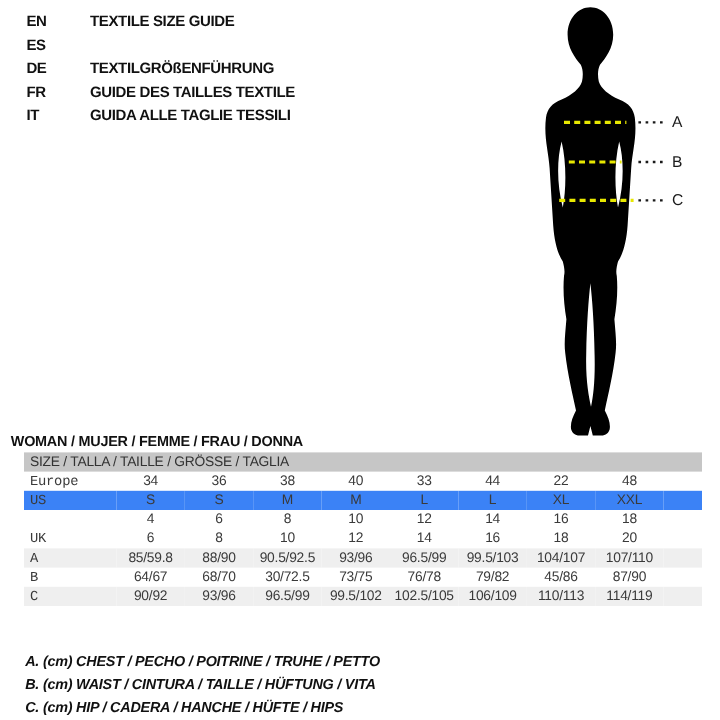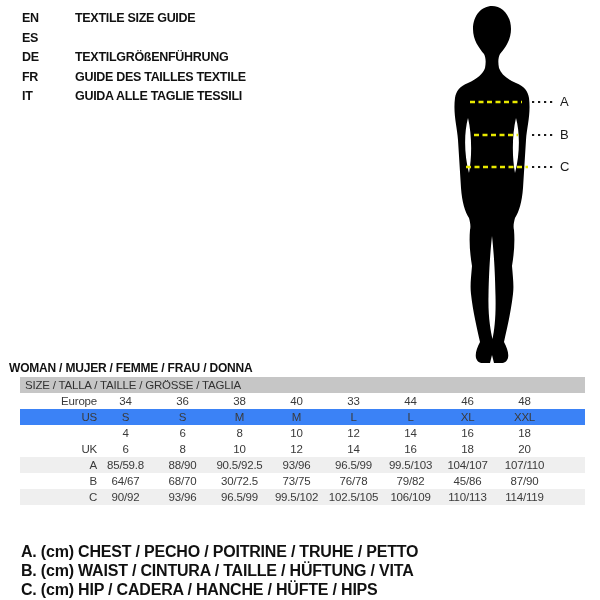--- a/index.html
+++ b/index.html
@@ -13,24 +13,24 @@
   .lang-code{width:38px;flex:0 0 38px;}
   
   .figure-svg{position:absolute;left:408px;top:2px;}
   .marker-label{font-size:13px;fill:#1a1a1a;font-family:"Liberation Sans",sans-serif;}
   
   .section-title{position:absolute;left:9px;top:361px;font-size:12px;font-weight:bold;letter-spacing:-0.2px;color:#111;}
   
   .size-table{position:absolute;left:20px;top:377px;width:565px;border-collapse:collapse;font-size:11.5px;color:#3a3a3a;letter-spacing:-0.2px;}
   .size-table thead th{background:#c6c6c6;text-align:left;font-weight:normal;height:16px;padding:0 0 0 5px;font-size:11.5px;color:#333;}
   .size-table td{height:16px;padding:0;text-align:center;}
-  .size-table td.row-label{text-align:right;padding-left:5px;}
+  .size-table td.row-label{text-align:left;padding-left:5px;font-family:Liberation Mono, monospace;}
   .size-table tr.shaded{background:#efefef;}
   
-  .legend{position:absolute;left:21px;top:542px;font-size:16px;font-weight:bold;line-height:19px;letter-spacing:-0.2px;color:#111;}
+  .legend{position:absolute;left:21px;top:542px;font-size:12px;font-weight:bold;line-height:19px;letter-spacing:-0.2px;color:#111;font-style:italic;}
 </style>
 </head>
 <body>
 
 <div class="lang-block">
   <div class="lang-row">
     <span class="lang-code">EN</span>
     <span class="lang-text">TEXTILE SIZE GUIDE</span>
   </div>
   <div class="lang-row">
@@ -122,21 +122,21 @@
   </thead>
   <tbody>
       <tr>
         <td class="row-label">Europe</td>
         <td>34</td>
         <td>36</td>
         <td>38</td>
         <td>40</td>
         <td>33</td>
         <td>44</td>
-        <td>46</td>
+        <td>22</td>
         <td>48</td>
         <td></td>
       </tr>
       <tr class="shaded" style="background: #3b82f6;">
         <td class="row-label">US</td>
         <td>S</td>
         <td>S</td>
         <td>M</td>
         <td>M</td>
         <td>L</td>

